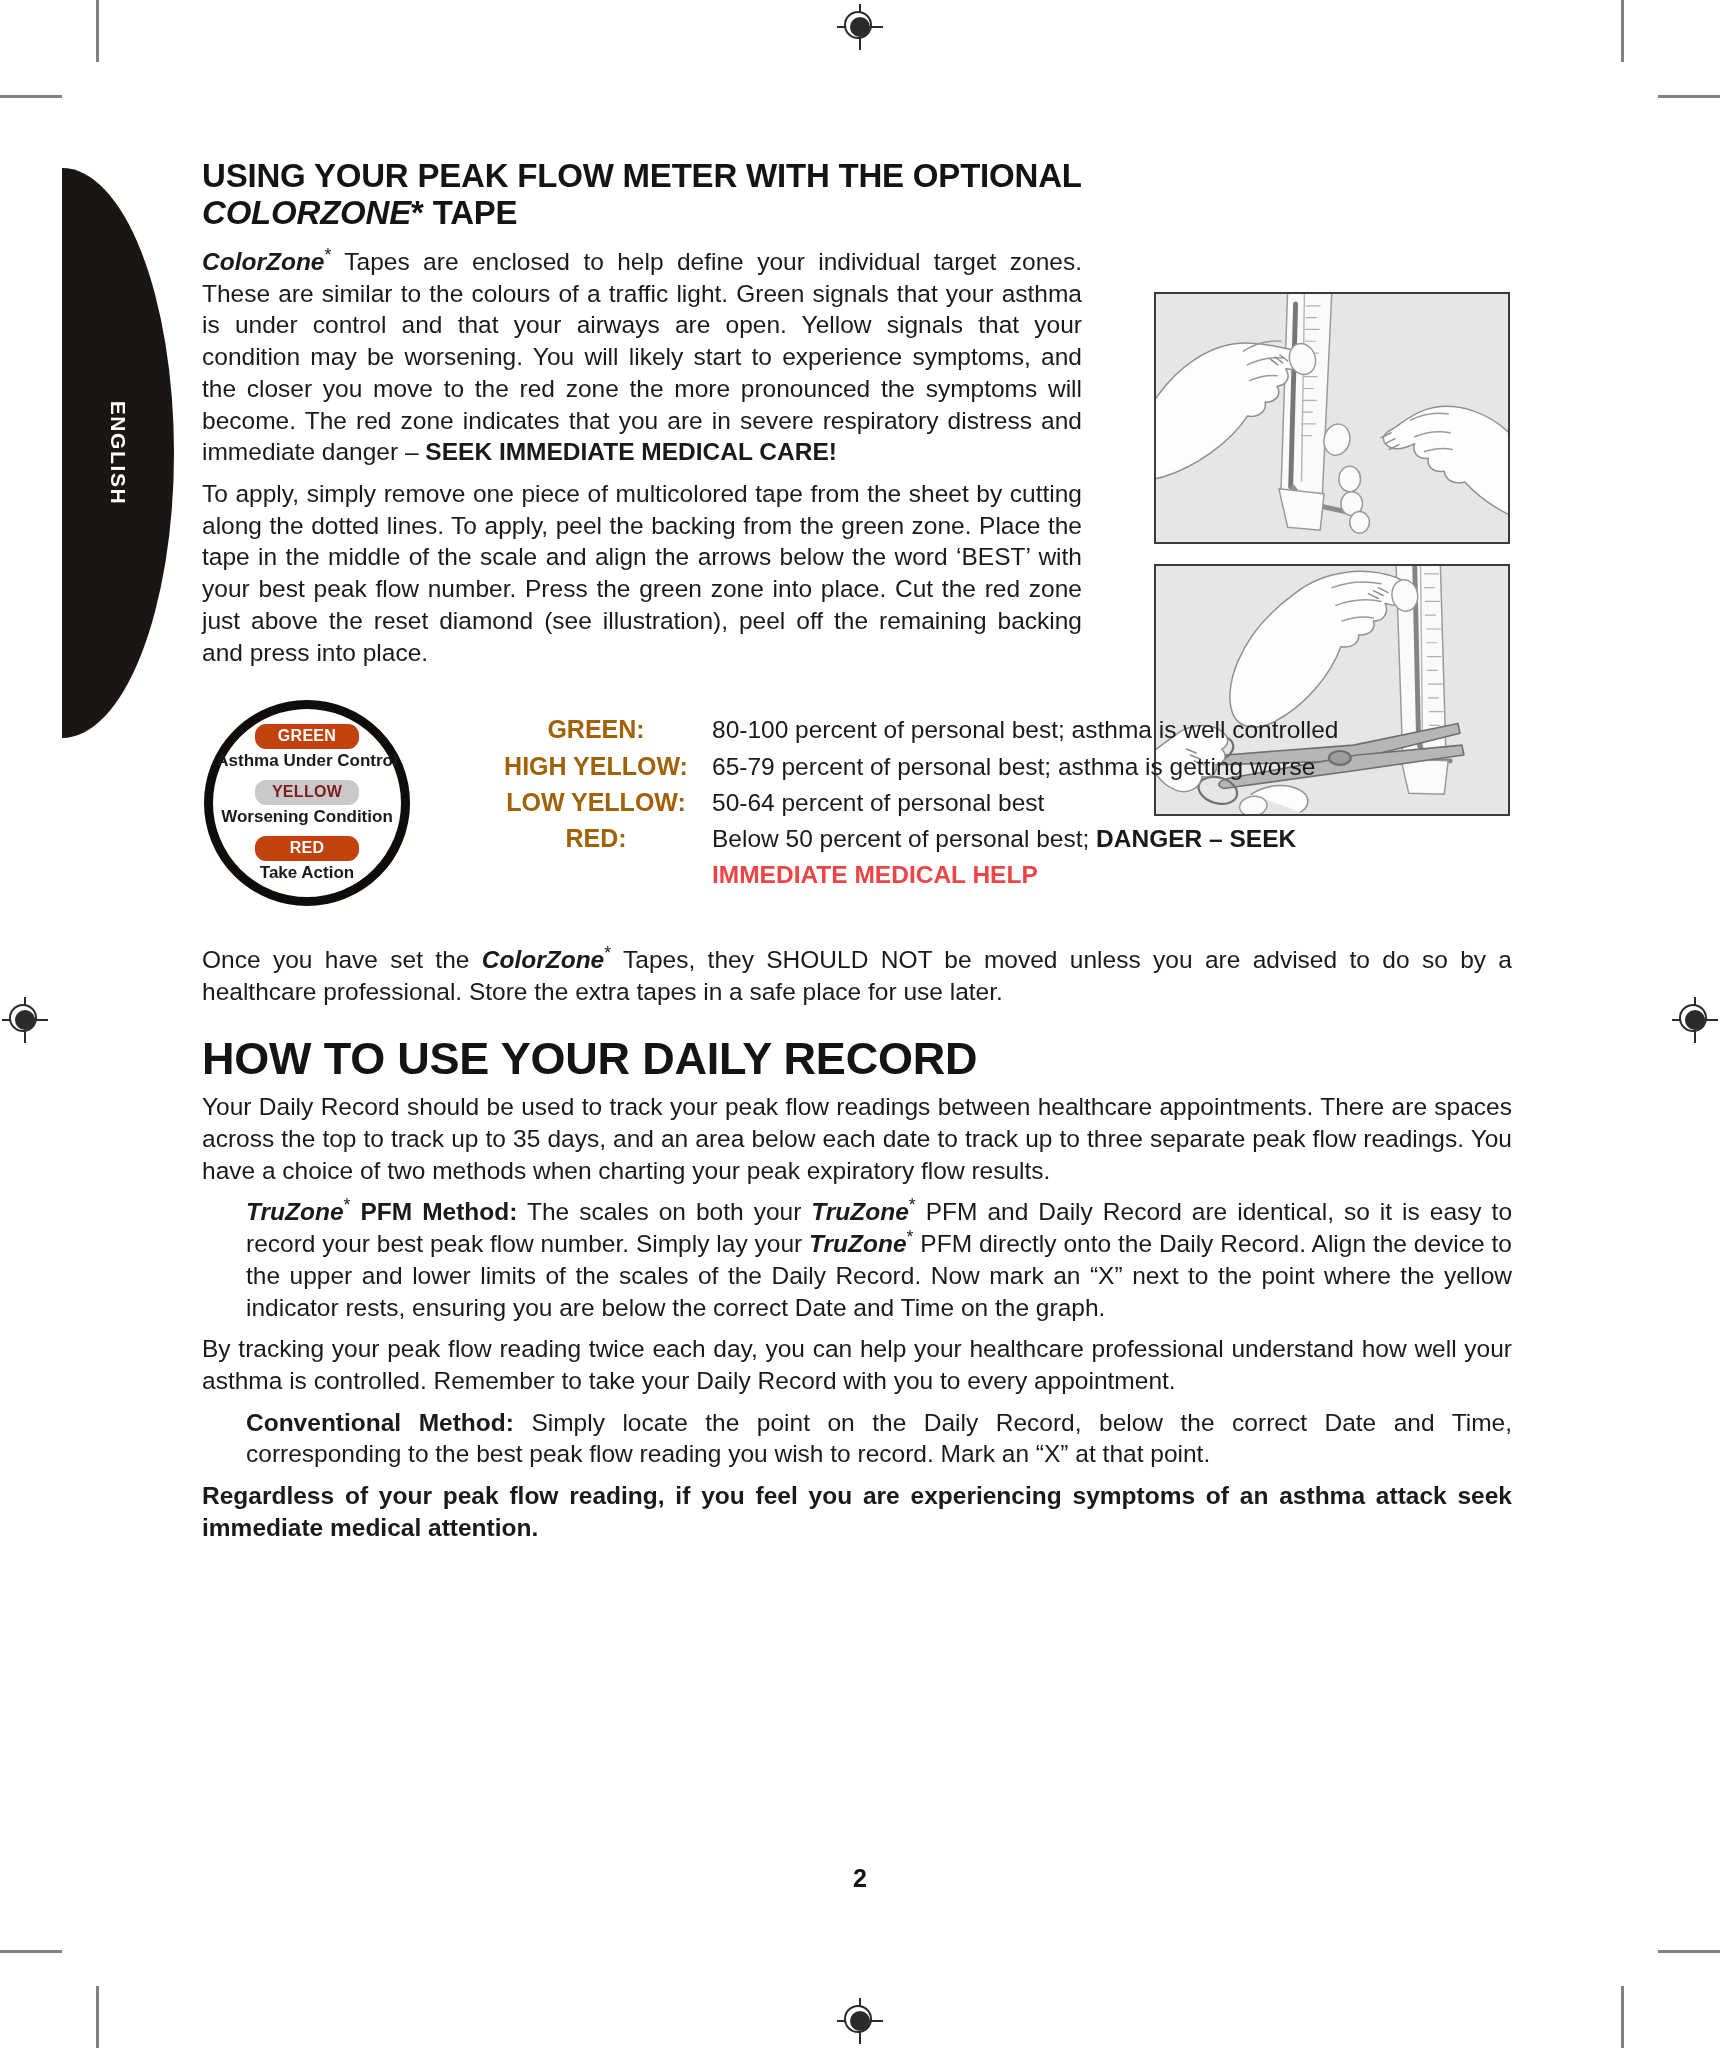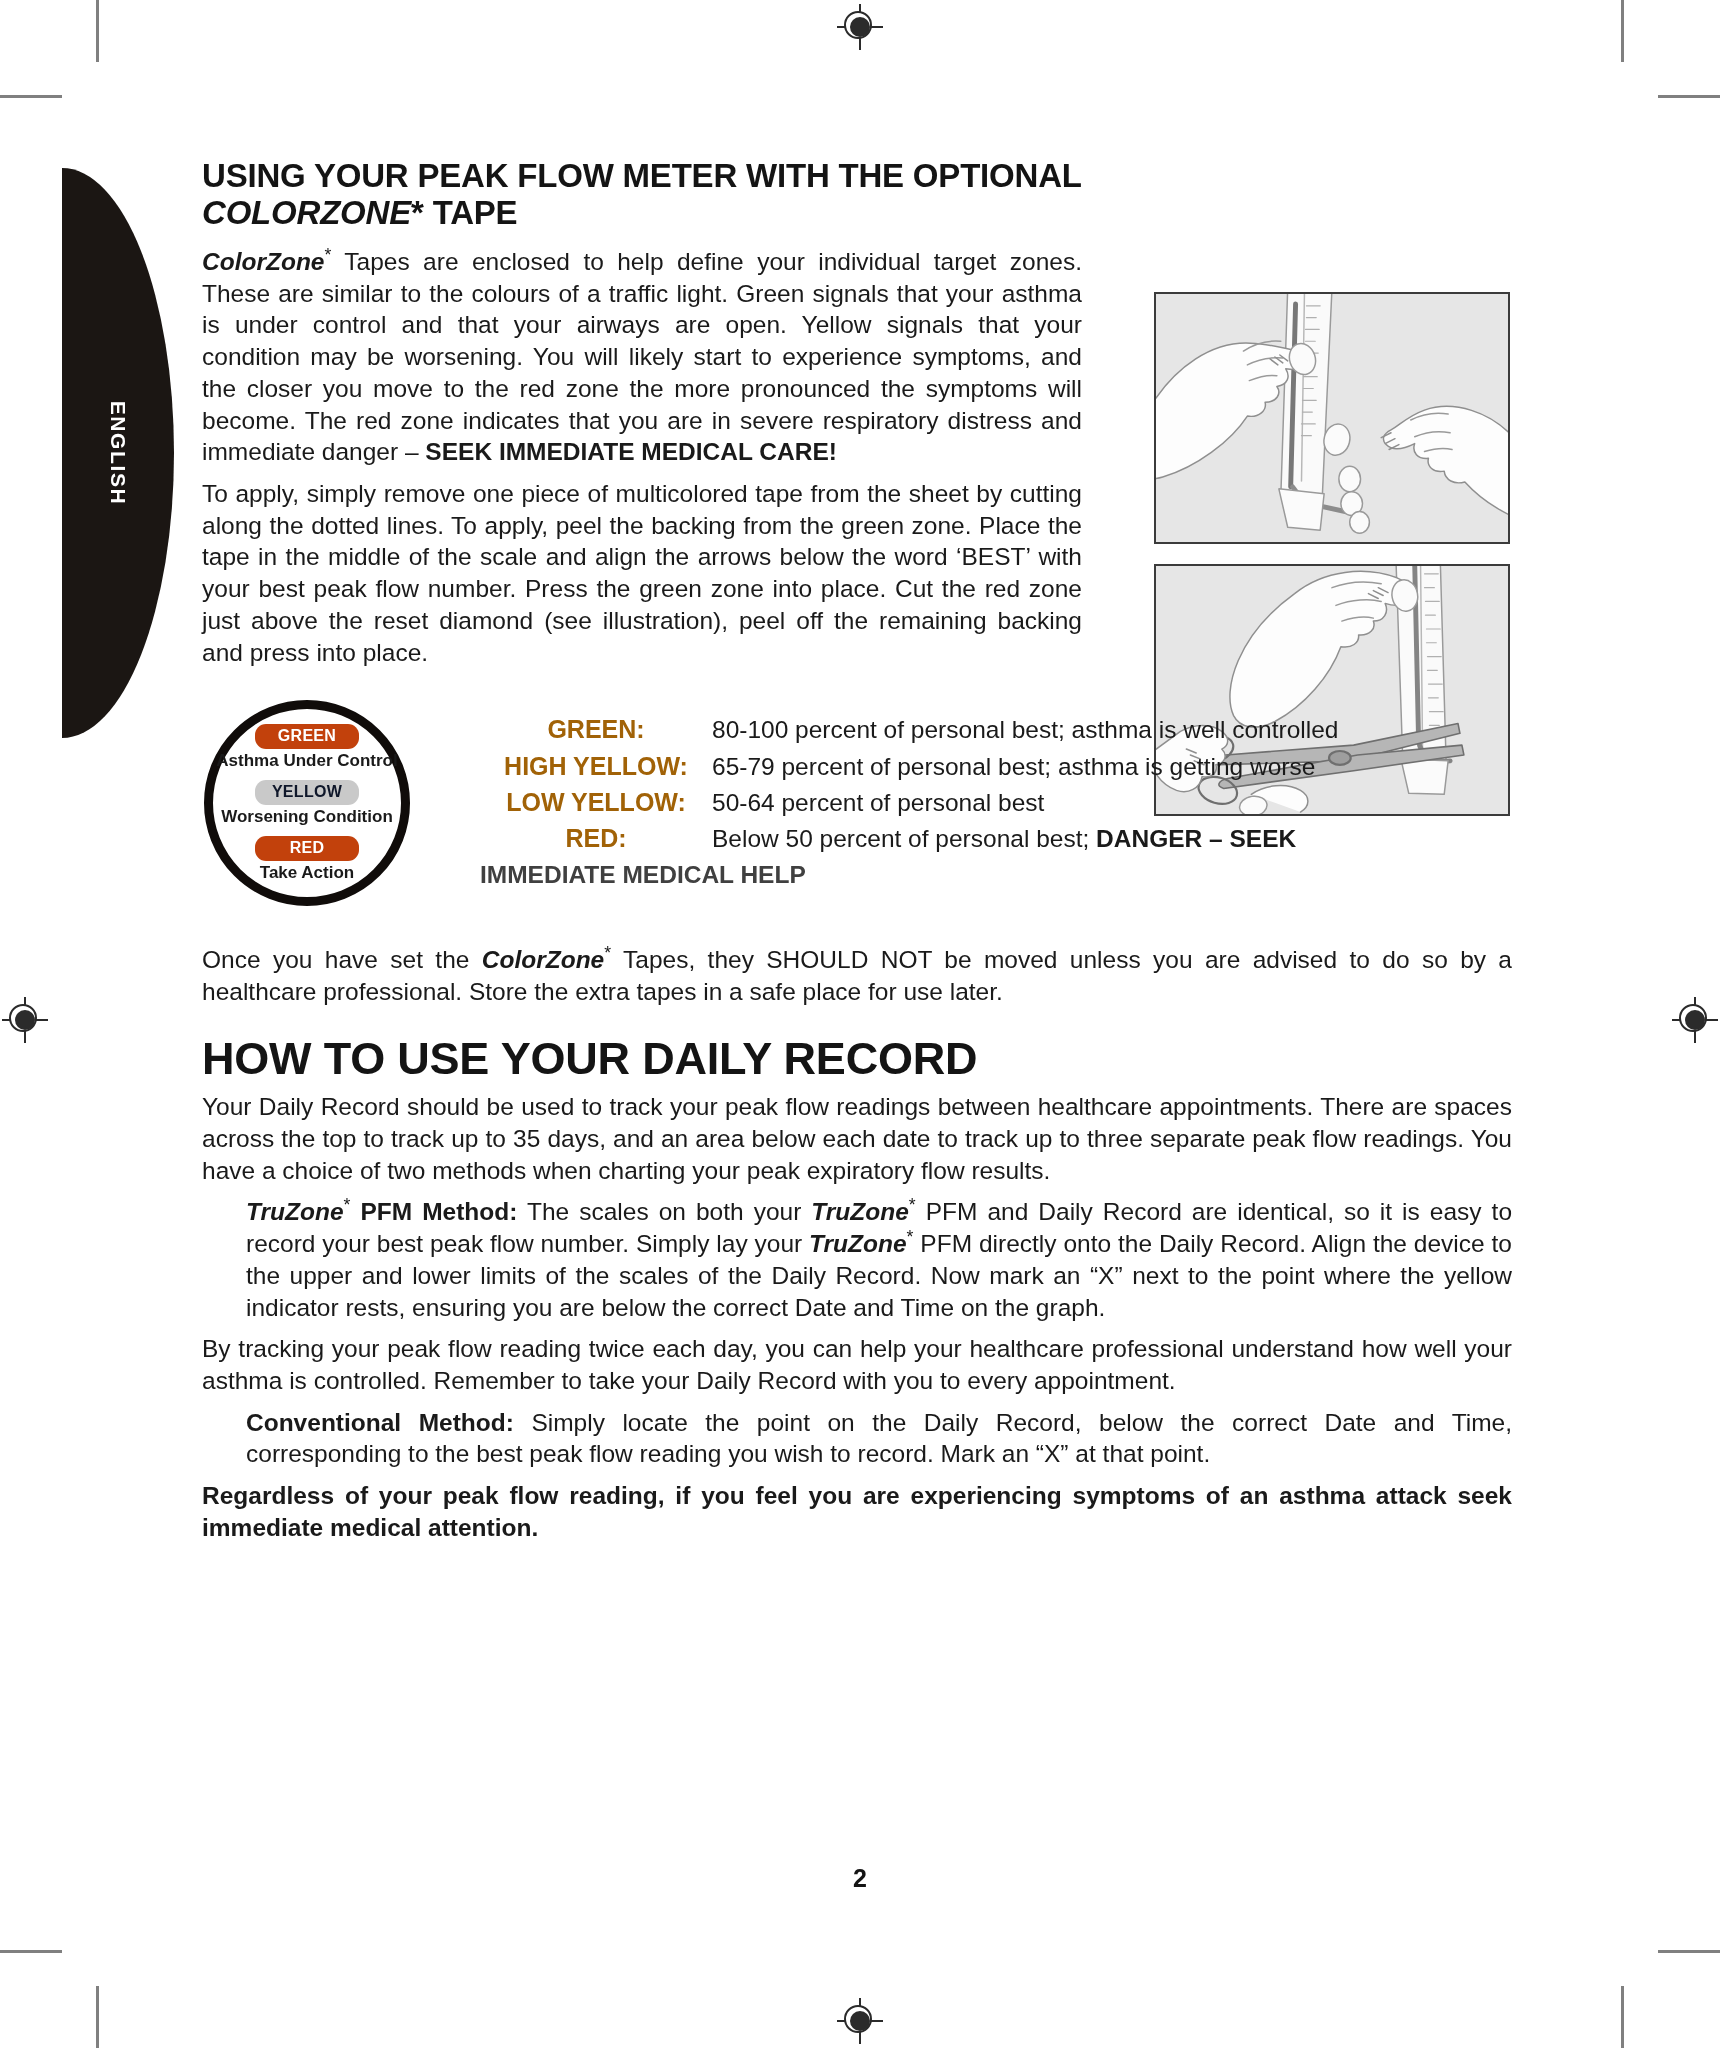--- a/index.html
+++ b/index.html
@@ -174,21 +174,21 @@
     min-width: 104px;
     padding: 3px 16px 4px 16px;
     border-radius: 11px;
     text-align: center;
     font-size: 16px;
     font-weight: bold;
     letter-spacing: 0.3px;
     box-sizing: border-box;
   }
   .zone-pill.dark { background: #c2410c; color: #ffffff; }
-  .zone-pill.light { background: #c9c9c9; color: #0f172a; }
+  .zone-pill.light { background: #c9c9c9; color: #7f1d1d; }
   .zone-cap {
     font-size: 17px;
     font-weight: bold;
     color: #1a1a1a;
     margin: 2px 0 9px 0;
     white-space: nowrap;
   }
   .zone-cap.last { margin-bottom: 0; }
 
   .zone-defs {
@@ -212,24 +212,25 @@
     text-align: center;
   }
   .zdef-val {
     flex: 1;
     font-size: 24.5px;
     line-height: 1.36;
     color: #1a1a1a;
   }
   .zdef-val.just { text-align: justify; }
   .zdef-cont {
+    margin-left: 232px;
     font-size: 24.5px;
     font-weight: bold;
     line-height: 1.36;
-    color: #404040;
+    color: #ef4444;
   }
 
   
   p.indent {
     margin-left: 44px;
     width: calc(100% - 44px);
   }
 
   
   #page-no {

